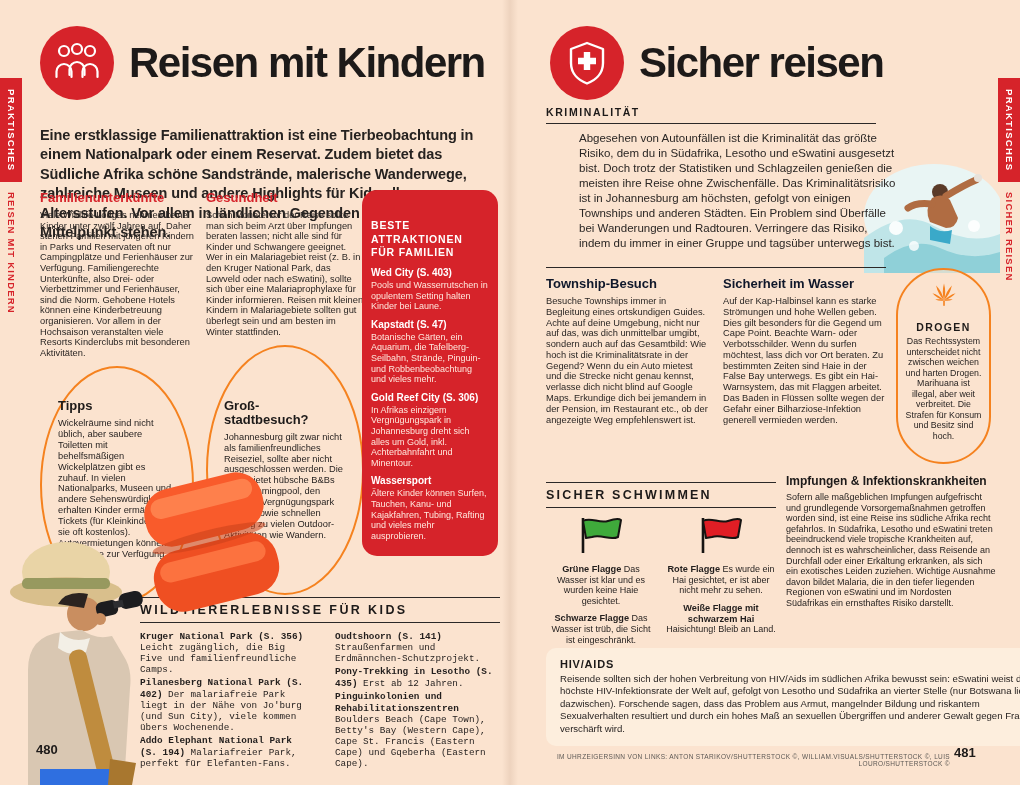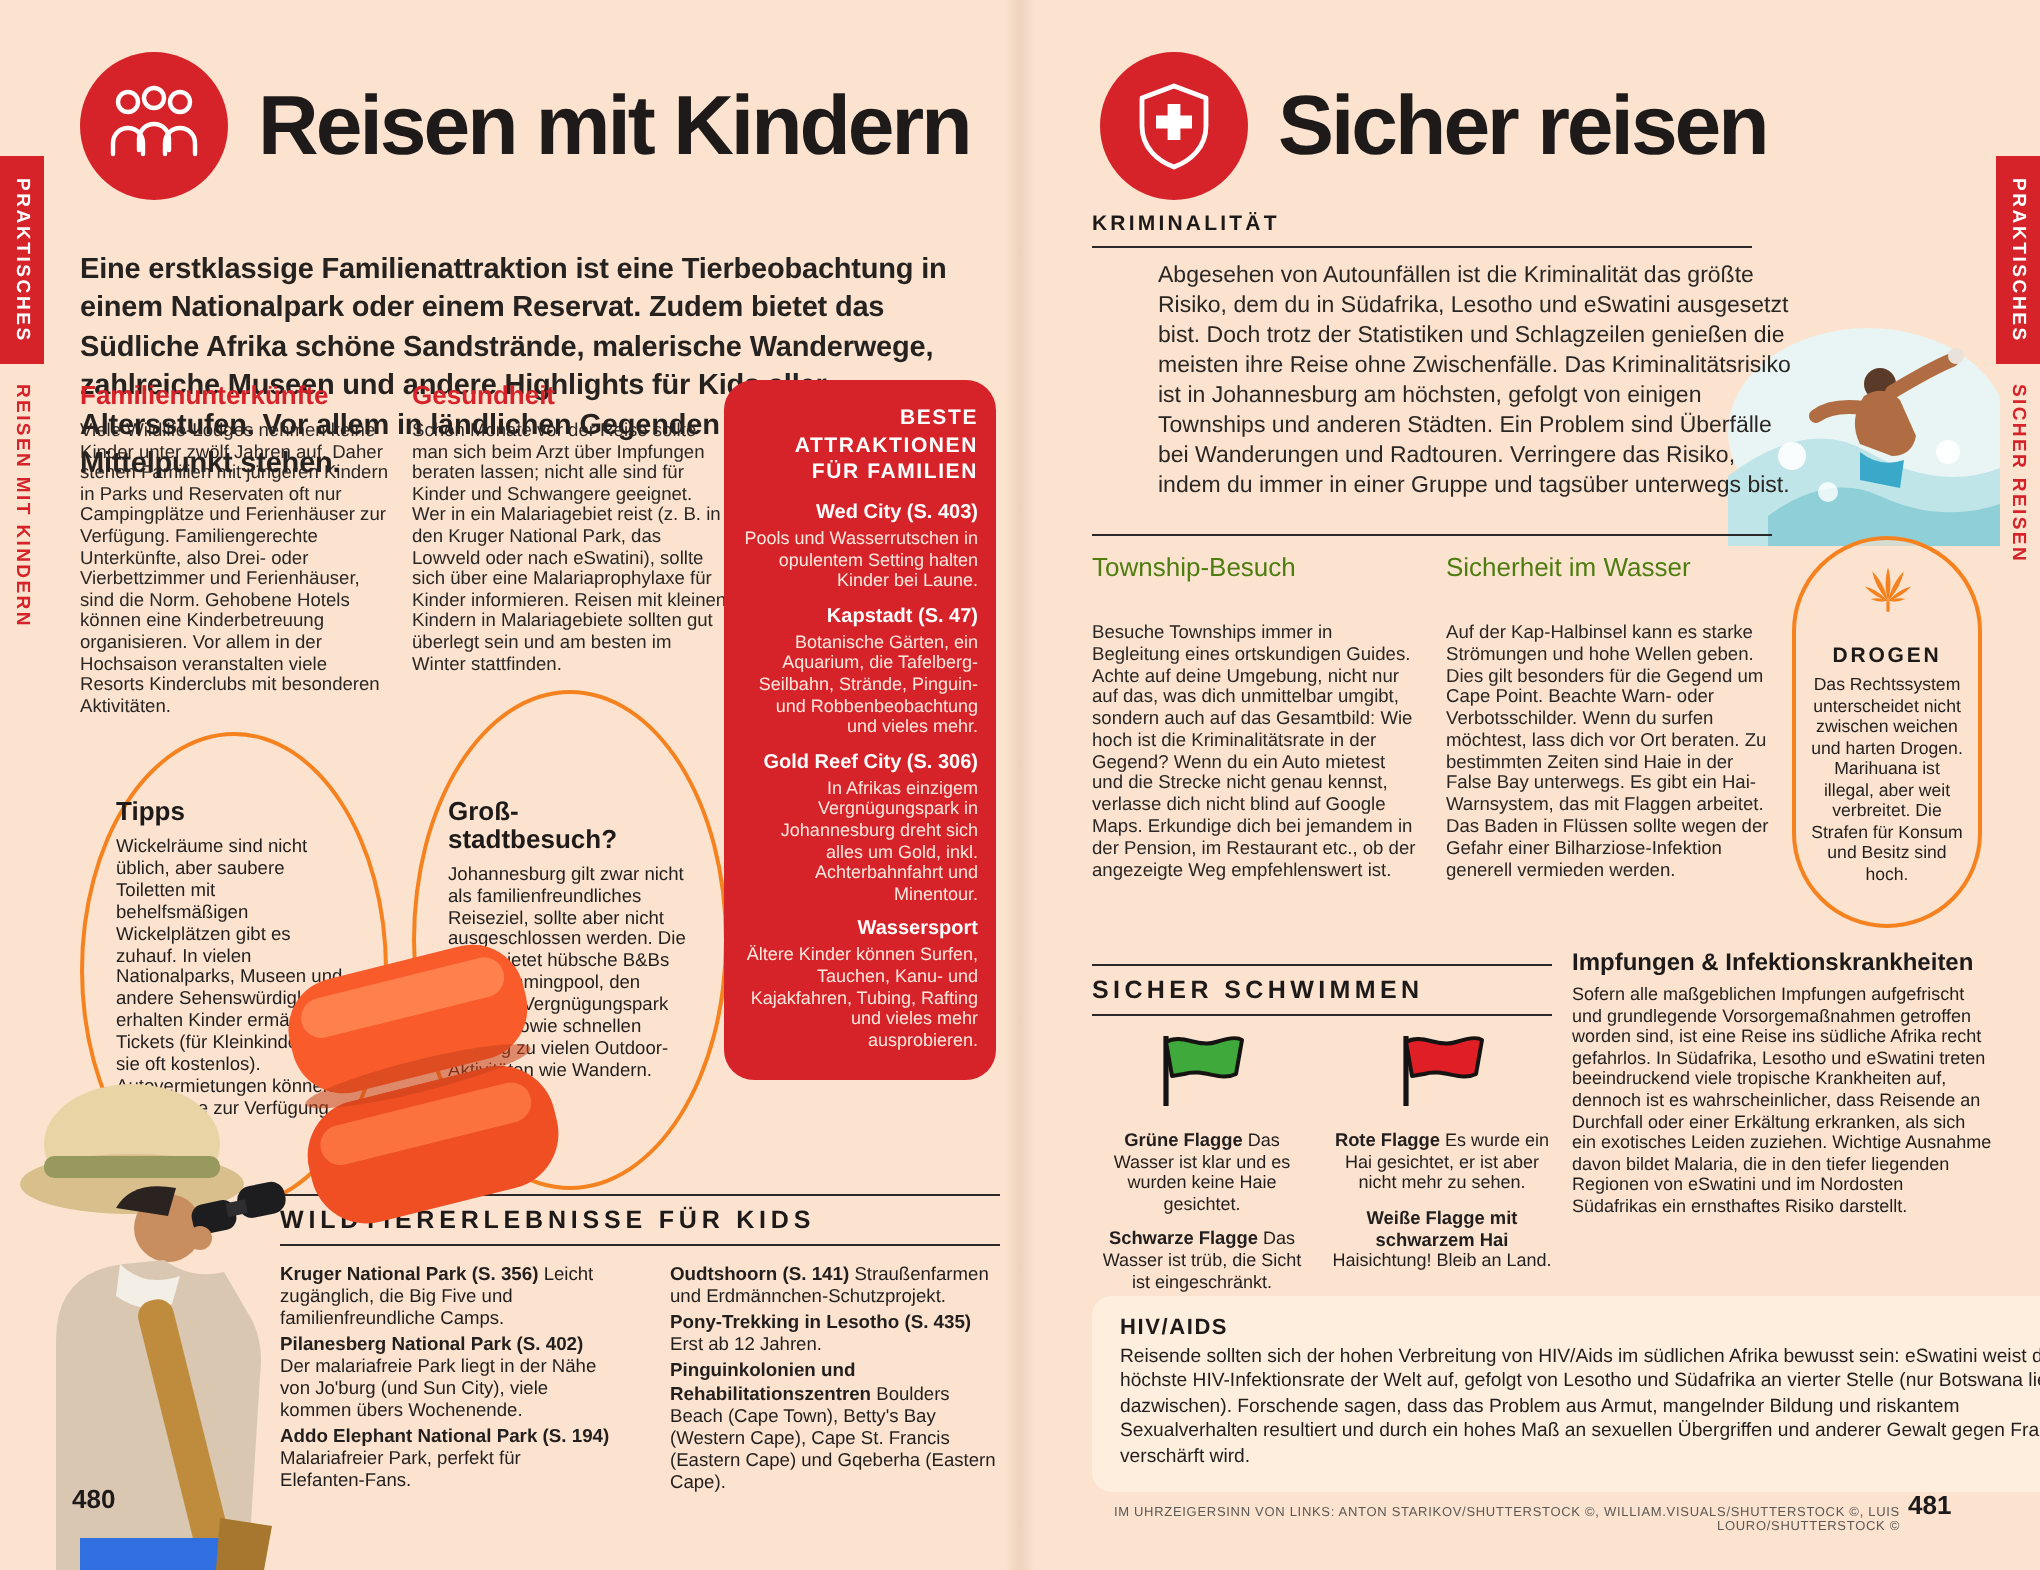--- a/index.html
+++ b/index.html
@@ -30,45 +30,45 @@
 
   .lp-intro { position:absolute; left:40px; top:126px; width:462px; font-size:14.5px; line-height:1.34;
     font-weight:bold; color:#262220; letter-spacing:-0.1px; z-index:1; }
 
   
   .cols { position:absolute; display:flex; z-index:1; }
   .lp-cols { left:40px; top:190px; width:312px; gap:12px; }
   .rp-cols { left:546px; top:276px; width:340px; gap:14px; }
   .col { flex:1; display:flex; flex-direction:column; }
   .h-red { color:#d6232a; font-size:13px; font-weight:bold; margin-bottom:5px; }
-  .h-blk { color:#4d7c0f; font-size:13px; font-weight:normal; margin-bottom:20px; }
+  .h-blk { color:#0f172a; font-size:13px; font-weight:bold; margin-bottom:5px; }
   .body-xs { font-size:9.3px; line-height:1.14; color:#2a2624; }
   .rp-cols .body-xs { line-height:1.16; }
 
   
   .oval { border:2.5px solid #f5821f; border-radius:50%; align-self:center; text-align:left;
     display:flex; flex-direction:column; justify-content:center; padding:18px 16px; background:transparent; }
   .oval-tipps { width:154px; height:238px; margin-top:8px; }
   .oval-gross { width:158px; height:250px; margin-top:8px; }
   .oval h5 { font-size:13px; font-weight:bold; color:#1d1a19; margin-bottom:4px; white-space:pre-line; line-height:1.1; }
   .oval p { font-size:9.3px; line-height:1.18; }
 
   
   .red-box { position:absolute; left:362px; top:190px; width:136px; background:#d6232a; border-radius:15px;
-    padding:13px 9px 14px; text-align:right; color:#fff; z-index:1; }
+    padding:29px 9px 14px; text-align:left; color:#fff; z-index:1; }
   .red-box h3 { font-size:10.5px; font-weight:bold; letter-spacing:0.8px; line-height:1.3; margin-bottom:7px; }
   .red-box .attr { margin-top:7px; }
   .red-box .attr b { display:block; font-size:10px; line-height:1.2; }
   .red-box .attr p { font-size:9px; line-height:1.18; color:#ffe7dd; margin-top:1px; }
 
   
   .rule { border-top:1.5px solid #2b2827; }
   .sec-hdr { font-weight:bold; color:#1d1a19; letter-spacing:2.4px; font-size:12.5px; padding:5px 0 5px; }
   .wildtier { position:absolute; left:140px; top:597px; width:360px; z-index:1; }
-  .wildtier .cols-flow { display:flex; gap:30px; margin-top:8px; }
+  .wildtier .cols-flow { display:flex; gap:30px; margin-top:8px;font-family:Liberation Mono, monospace; }
   .wildtier .fcol { flex:1; }
   .wt-item { font-size:9.3px; line-height:1.18; margin-bottom:1px; }
   .wt-item b { font-size:9.4px; }
 
   
   .krim-label { position:absolute; left:546px; top:106px; font-size:10.5px; font-weight:bold;
     letter-spacing:1.6px; color:#1d1a19; z-index:1; }
   .krim-rule1 { position:absolute; left:546px; top:123px; width:330px; z-index:1; }
   .krim-body { position:absolute; left:579px; top:131px; width:322px; font-size:11.5px; line-height:1.3;
     color:#2a2624; z-index:1; }

